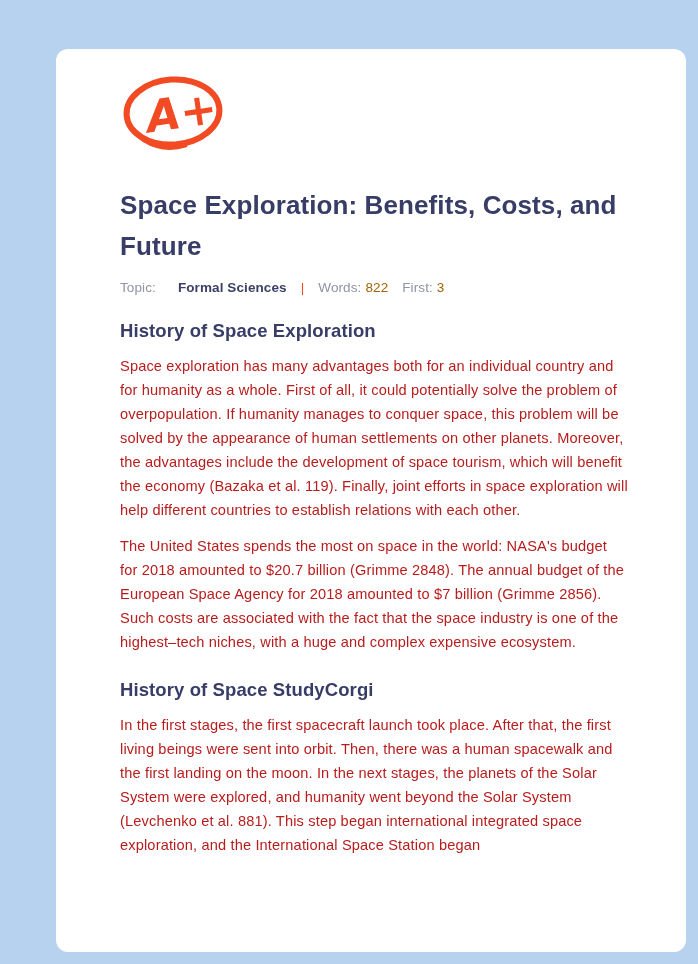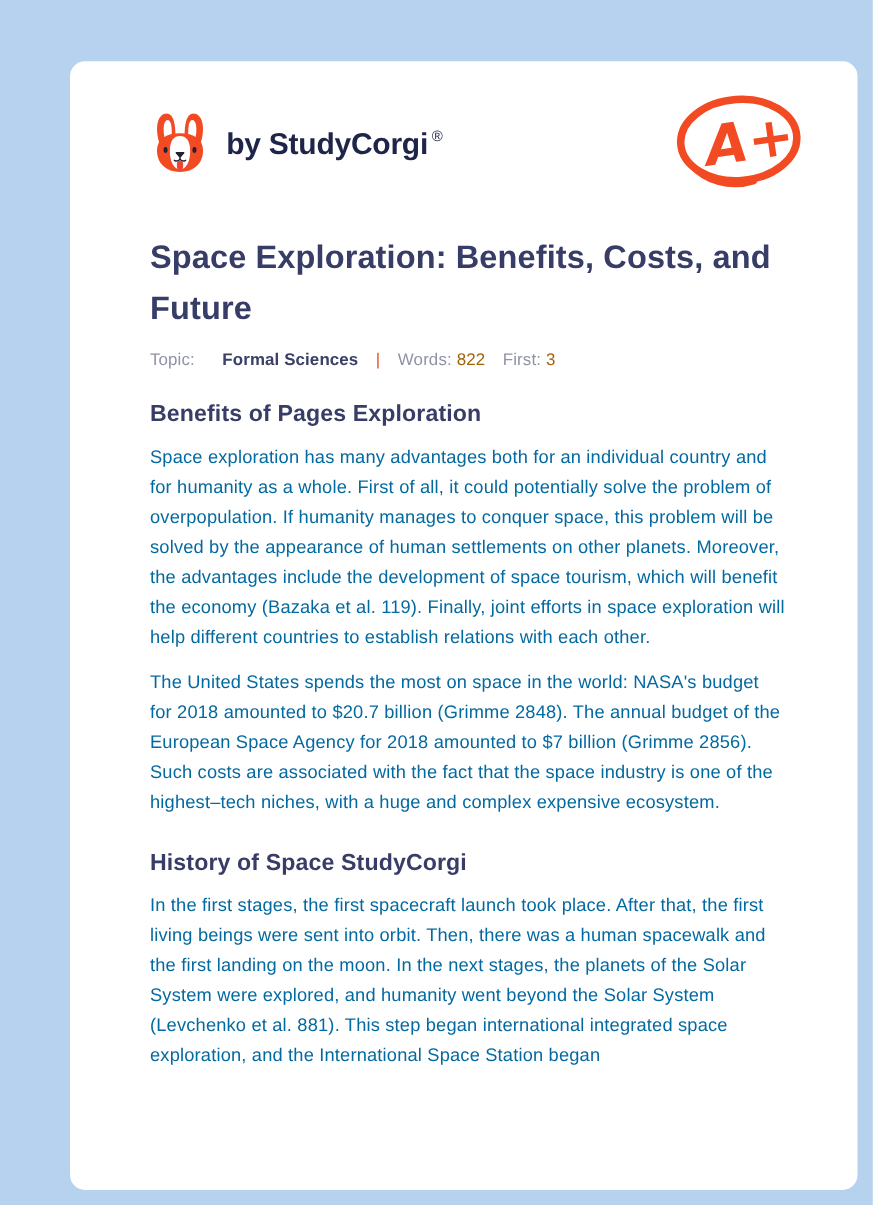--- a/index.html
+++ b/index.html
@@ -81,57 +81,31 @@
     margin-top: 25px;
     font-size: 18.5px;
     font-weight: bold;
     color: #373d66;
     letter-spacing: 0.1px;
   }
   .section-paragraph {
     margin-top: 12px;
     font-size: 14.6px;
     line-height: 24px;
-    color: #0369a1;
+    color: #b91c1c;
     letter-spacing: 0.15px;
     max-width: 512px;
   }
 </style>
 </head>
 <body>
 
 <div class="card">
 
   <div class="card-header">
-    <div class="brand">
-      <span>
-        <svg width="48" height="51" viewBox="0 0 56 58" aria-hidden="true">
-
-          <path d="M9 31 C3.5 14 8 2.5 15.5 2.5 C22 2.5 24.5 13 23.5 29 Z" fill="#f24a22"></path>
-          <path d="M47 31 C52.5 14 48 2.5 40.5 2.5 C34 2.5 31.5 13 32.5 29 Z" fill="#f24a22"></path>
-
-          <path d="M13.5 25 C11.5 14.5 13.5 8.5 16.5 8.5 C19.5 8.5 20.8 14.5 20.2 25 Z" fill="#ffffff"></path>
-          <path d="M42.5 25 C44.5 14.5 42.5 8.5 39.5 8.5 C36.5 8.5 35.2 14.5 35.8 25 Z" fill="#ffffff"></path>
-
-          <path d="M6.5 37 C6.5 26.5 15 21 28 21 C41 21 49.5 26.5 49.5 37 C49.5 49 41 57 28 57 C15 57 6.5 49 6.5 37 Z" fill="#f24a22"></path>
-
-          <path d="M18.5 37.5 C18.5 27.5 22.5 23.5 28 23.5 C33.5 23.5 37.5 27.5 37.5 37.5 C37.5 48 33.5 54.5 28 54.5 C22.5 54.5 18.5 48 18.5 37.5 Z" fill="#ffffff"></path>
-
-          <ellipse cx="14.5" cy="36.5" rx="1.9" ry="2.7" fill="#241f33"></ellipse>
-          <ellipse cx="41.5" cy="36.5" rx="1.9" ry="2.7" fill="#241f33"></ellipse>
-
-          <path d="M24.6 38.5 L31.4 38.5 Q32.6 38.5 31.9 39.6 L29.2 42.9 Q28 44.2 26.8 42.9 L24.1 39.6 Q23.4 38.5 24.6 38.5 Z" fill="#241f33"></path>
-
-          <path d="M28 43.5 L28 45.2 M28 45.2 Q25.5 48 22.8 46.2 M28 45.2 Q30.5 48 33.2 46.2" stroke="#241f33" stroke-width="1.4" fill="none" stroke-linecap="round"></path>
-
-          <rect x="25.1" y="46.5" width="5.8" height="8.5" rx="2.9" fill="#ef4136"></rect>
-        </svg>
-      </span>
-      <span class="brand-name"><span>by StudyCorgi</span><sup class="brand-reg">®</sup></span>
-    </div>
 
     <span>
       <svg width="106" height="82" viewBox="0 0 106 82" aria-hidden="true">
         <ellipse cx="53" cy="39" rx="46.5" ry="32.5" fill="none" stroke="#f24a22" stroke-width="6" stroke-linecap="round" transform="rotate(-4 53 39)"></ellipse>
         <path d="M15 59 C26 72 46 78 65 72" fill="none" stroke="#f24a22" stroke-width="5" stroke-linecap="round"></path>
         <text x="26" y="56" font-family="DejaVu Sans, sans-serif" font-size="44" font-weight="bold" font-style="italic" fill="#f24a22" transform="rotate(-8 53 39)">A+</text>
       </svg>
     </span>
   </div>
 
@@ -139,21 +113,21 @@
     <h1 class="page-title">Space Exploration: Benefits, Costs, and Future</h1>
 
     <div class="meta-row">
       <span>Topic:</span>
       <span class="meta-topic-value">Formal Sciences</span>
       <span class="meta-sep">|</span>
       <span class="meta-pair"><span>Words:</span><span class="meta-num">822</span></span>
       <span class="meta-pair"><span>First:</span><span class="meta-num">3</span></span>
     </div>
 
-    <h2 class="section-heading">Benefits of Pages Exploration</h2>
+    <h2 class="section-heading">History of Space Exploration</h2>
     <p class="section-paragraph">Space exploration has many advantages both for an individual country and for humanity as a whole. First of all, it could potentially solve the problem of overpopulation. If humanity manages to conquer space, this problem will be solved by the appearance of human settlements on other planets. Moreover, the advantages include the development of space tourism, which will benefit the economy (Bazaka et al. 119). Finally, joint efforts in space exploration will help different countries to establish relations with each other.</p>
 
     <p class="section-paragraph">The United States spends the most on space in the world: NASA's budget for 2018 amounted to $20.7 billion (Grimme 2848). The annual budget of the European Space Agency for 2018 amounted to $7 billion (Grimme 2856). Such costs are associated with the fact that the space industry is one of the highest–tech niches, with a huge and complex expensive ecosystem.</p>
 
     <h2 class="section-heading">History of Space StudyCorgi</h2>
     <p class="section-paragraph">In the first stages, the first spacecraft launch took place. After that, the first living beings were sent into orbit. Then, there was a human spacewalk and the first landing on the moon. In the next stages, the planets of the Solar System were explored, and humanity went beyond the Solar System (Levchenko et al. 881). This step began international integrated space exploration, and the International Space Station began</p>
   </div>
 
 </div>
 

